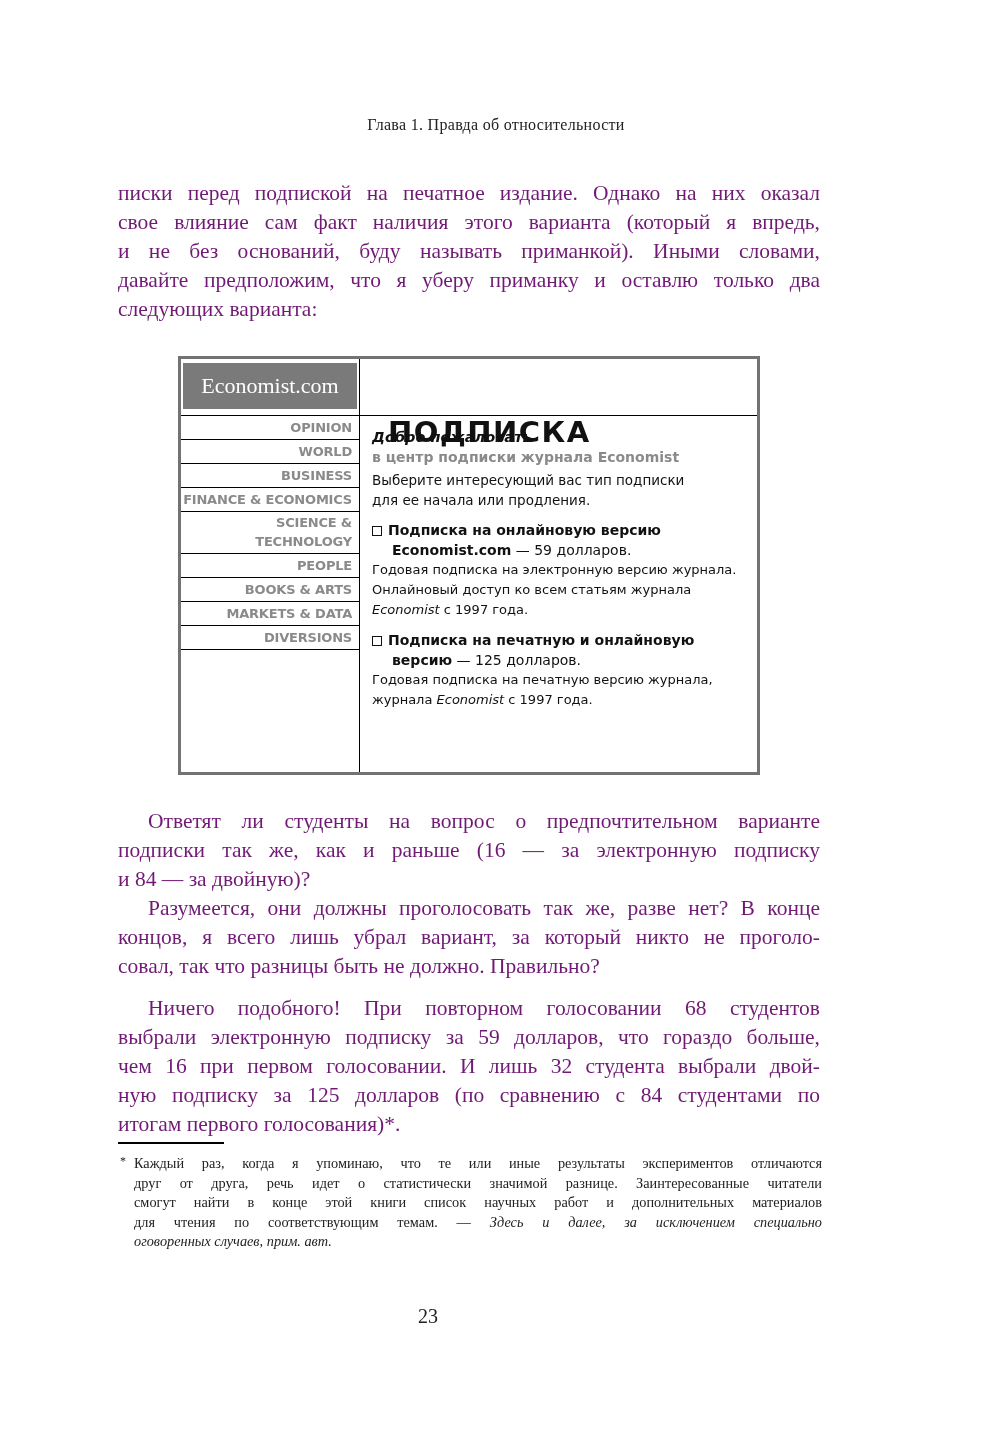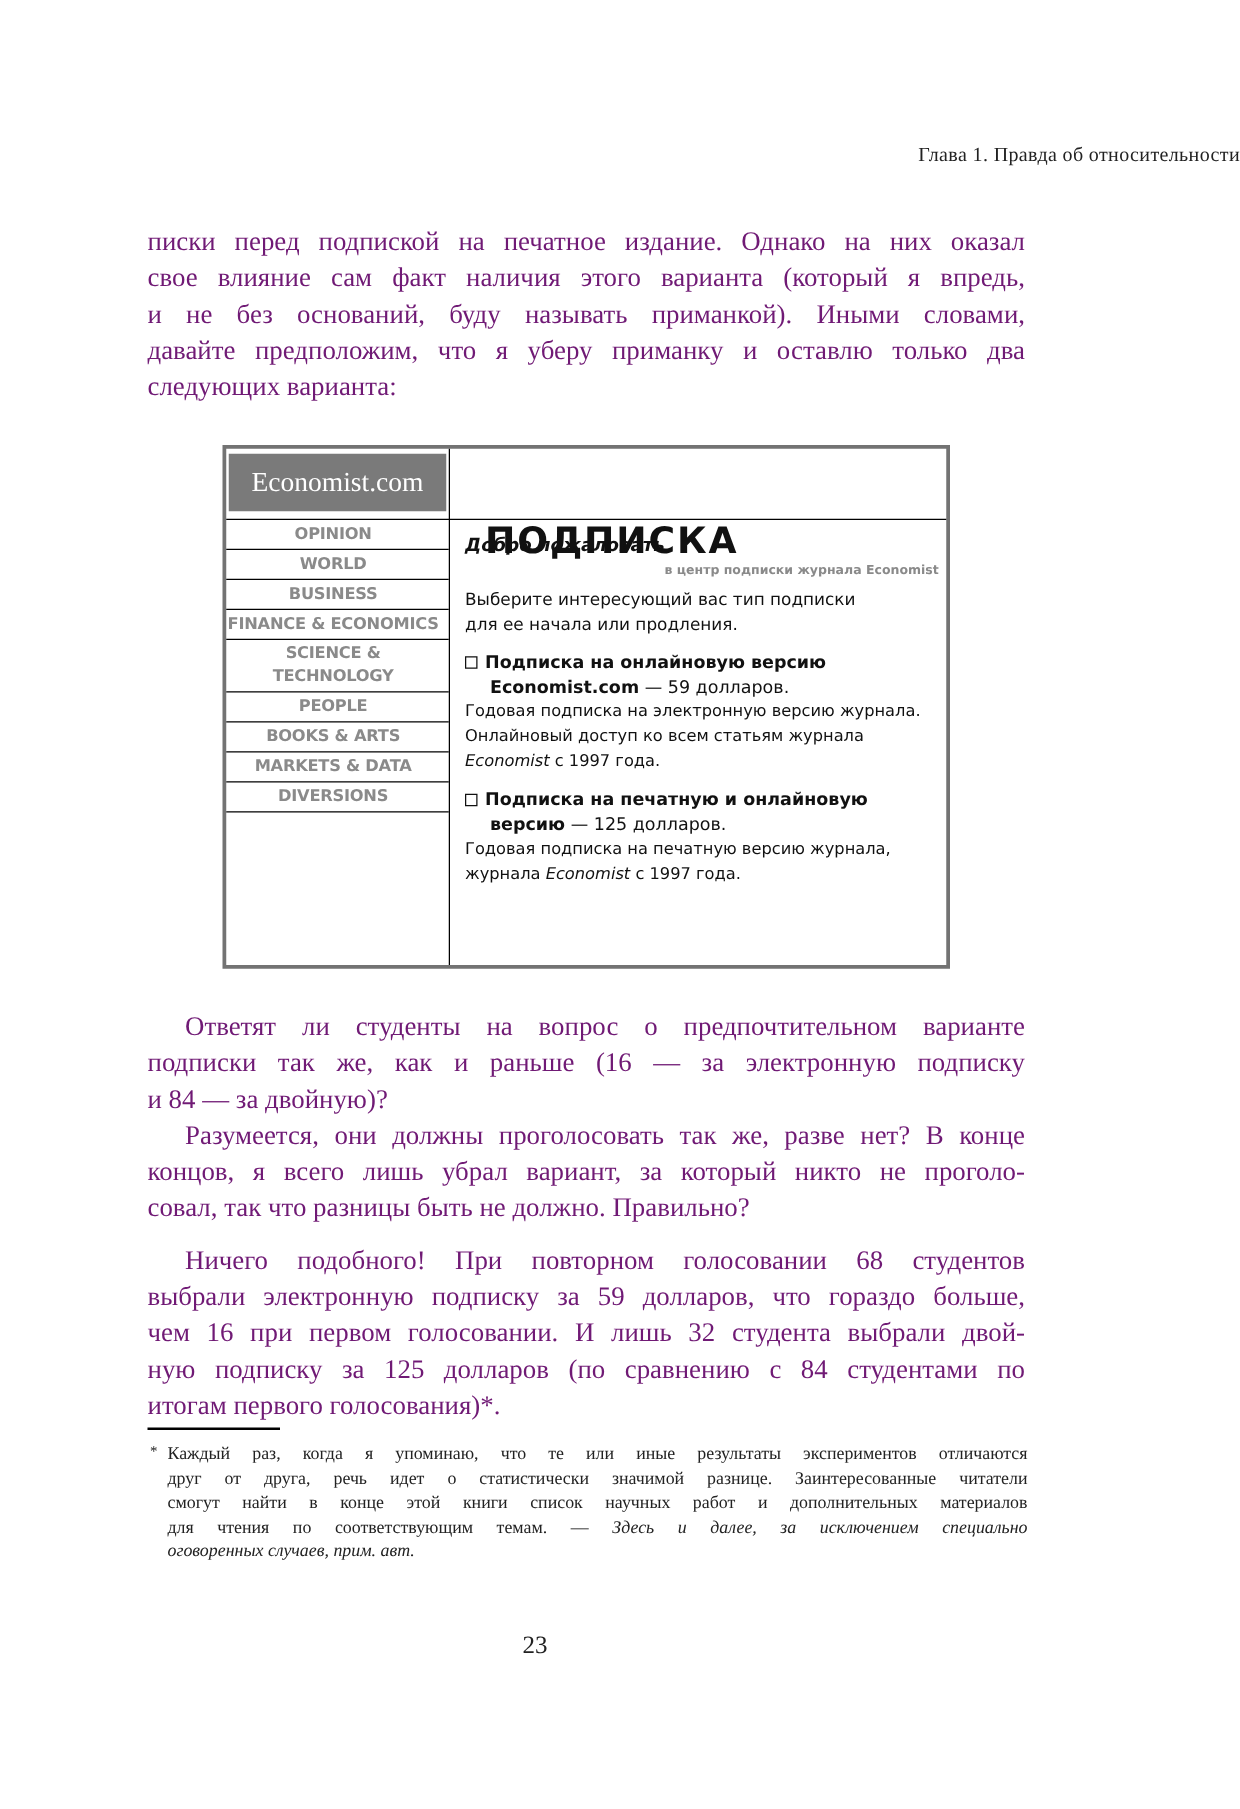--- a/index.html
+++ b/index.html
@@ -1,46 +1,46 @@
 <!DOCTYPE html>
 <html><head>
 <meta charset="utf-8">
 <style>
   html, body { margin: 0; padding: 0; background: #ffffff; }
   body { width: 992px; height: 1447px; position: relative; overflow: hidden;
          font-family: "Liberation Serif", "DejaVu Serif", serif; color: #1a1a1a; }
 
-  .running-head { position: absolute; top: 116px; left: 0; width: 992px; text-align: right;
+  .running-head { position: absolute; top: 116px; left: 0; width: 992px; text-align: center;
                   font-size: 16px; letter-spacing: 0.3px; color: #222; }
 
   .para { position: absolute; left: 118px; width: 702px; font-size: 21.5px; line-height: 29px;
           text-align: justify; text-align-last: left; color: #701a75; }
   .para .ln { display: block; text-align: justify; text-align-last: justify; white-space: nowrap; }
   .para .ln.last { text-align-last: left; }
   .indent { padding-left: 30px; }
 
   
   .box { position: absolute; left: 178px; top: 356px; width: 576px; height: 413px;
          border: 3px solid #737373; font-family: "DejaVu Sans", "Liberation Sans", sans-serif; }
   .box-left { position: absolute; left: 0; top: 0; width: 178px; height: 100%; border-right: 1px solid #000; }
   .box-right { position: absolute; left: 179px; top: 0; right: 0; height: 100%; }
   .logo { position: absolute; left: 2px; top: 4px; width: 174px; height: 46px; background: #7a7a7a;
           color: #fff; font-family: "Liberation Serif", serif; font-size: 22px; line-height: 46px; text-align: center; }
   .header-line { position: absolute; left: 0; right: 0; top: 56px; border-top: 1px solid #000; }
   .title { position: absolute; left: 28px; top: 12px; font-size: 29px; font-weight: bold; letter-spacing: 1.5px; color: #111; margin-top: 44px; }
 
   .nav { position: absolute; left: 0; top: 57px; width: 178px; }
-  .nav-item { border-bottom: 1px solid #000; text-align: center; padding-right: 7px;
+  .nav-item { border-bottom: 1px solid #000; text-align: right; padding-right: 7px;
               font-size: 13px; font-weight: bold; color: #8a8a8a; line-height: 23px; height: 23px;
               letter-spacing: -0.2px; }
   .nav-item.two { height: 42px; line-height: 19px; padding-top: 1px; box-sizing: border-box; }
 
   .content { position: absolute; left: 12px; top: 68px; right: 6px; font-size: 13.5px; line-height: 20px; color: #111; }
   .welcome { font-weight: bold; font-size: 14.5px; font-style: italic; }
-  .welcome-sub { font-weight: bold; font-size: 10px; color: #8a8a8a; text-align: right; }
+  .welcome-sub { font-weight: bold; font-size: 14px; color: #8a8a8a; }
   .choose { margin-top: 3px; }
   .opt { margin-top: 10px; }
   .opt-title { font-weight: bold; font-size: 14px; }
   .opt-title .checkbox { display: inline-block; width: 10px; height: 10px; border: 1.5px solid #111;
                          margin-right: 6px; vertical-align: -1px; box-sizing: border-box; }
   .opt-title .cont { padding-left: 20px; display: block; }
   .opt-price { font-weight: normal; }
   .opt-desc { font-size: 13px; line-height: 20px; }
   .it { font-style: italic; }
 

